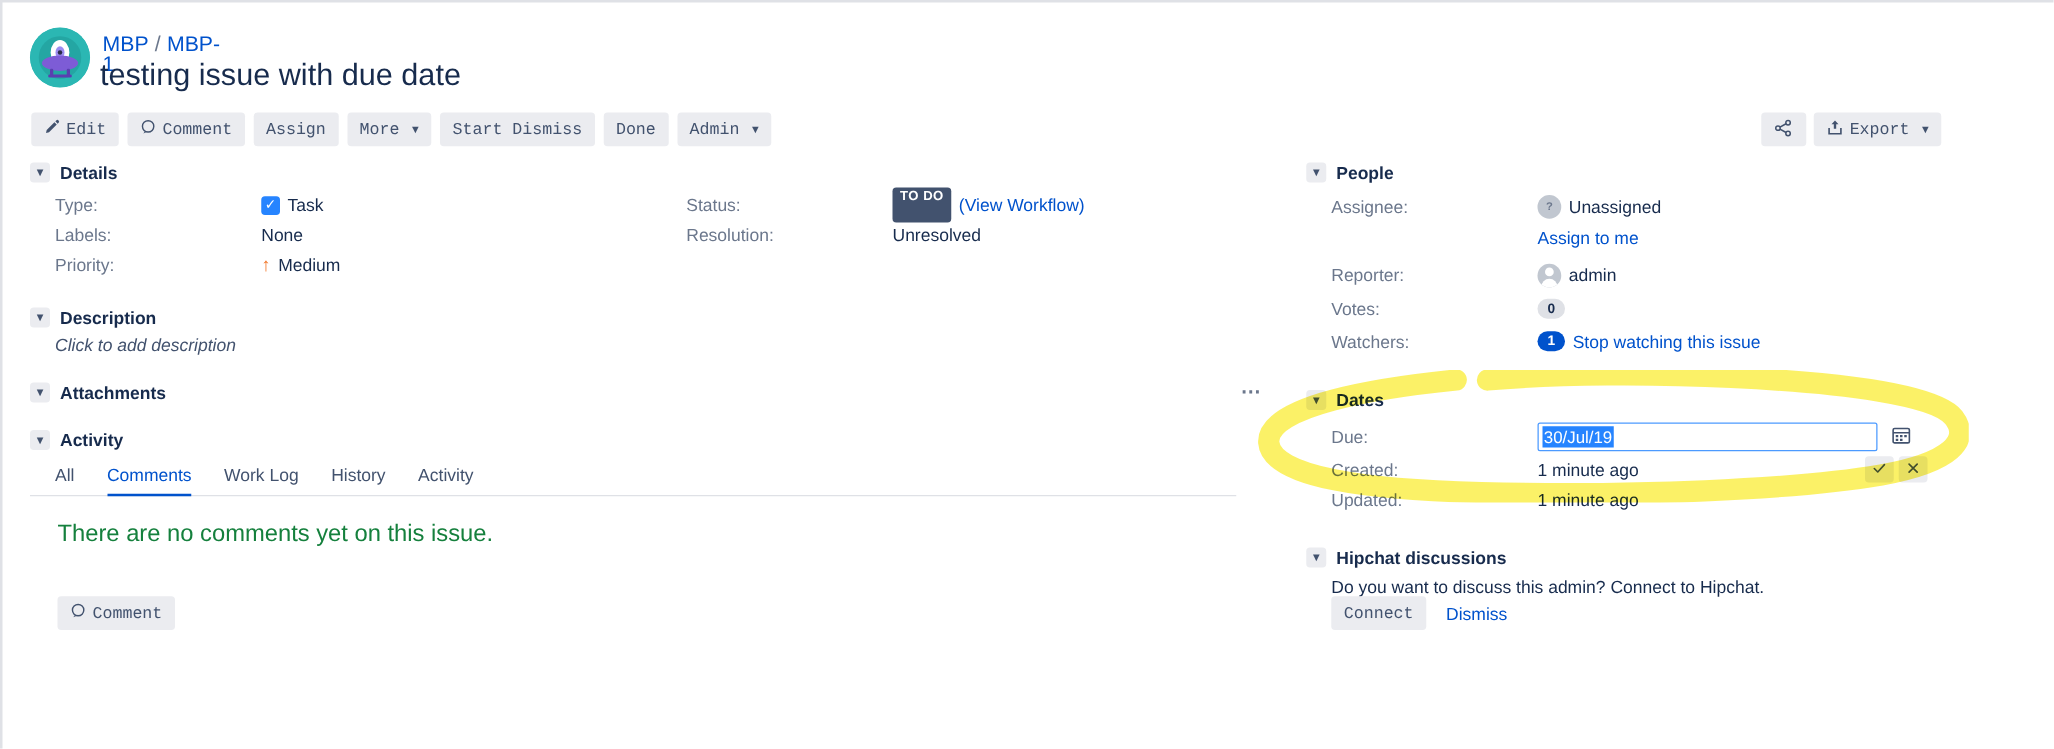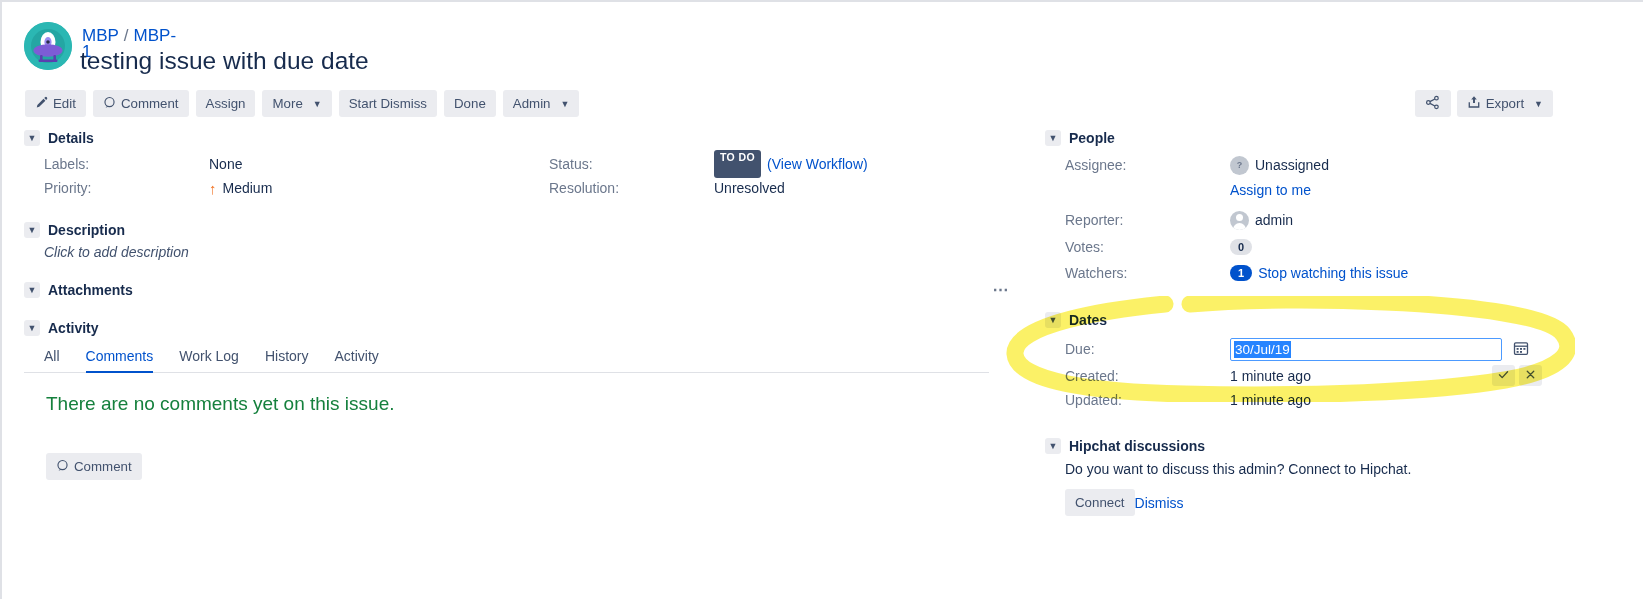--- a/index.html
+++ b/index.html
@@ -50,21 +50,21 @@
     color: #172b4d; white-space: nowrap;
   }
 
   
   .toolbar {
     position: absolute; left: 25px; top: 90px;
     display: flex; align-items: center; gap: 7px;
   }
   .btn {
     background: #ebecf0; border: none; border-radius: 3px;
-    color: #42526e; font-size: 13.3px; font-family: Liberation Sans, sans-serif;
+    color: #42526e; font-size: 13.3px; font-family: Liberation Mono, monospace;
     font-weight: 500;
     height: 27px; padding: 0 10px;
     display: inline-flex; align-items: center; gap: 5px;
     cursor: pointer; white-space: nowrap;
   }
   .btn .caret { font-size: 9px; margin-left: 5px; color: #42526e; }
   .toolbar-right {
     position: absolute; right: 90px; top: 90px;
     display: flex; align-items: center; gap: 6px;
   }
@@ -194,21 +194,21 @@
     display: flex; gap: 4px;
   }
   .oc-btn {
     width: 23px; height: 21px; background: #ebecf0; border: none; border-radius: 3px;
     display: inline-flex; align-items: center; justify-content: center;
     color: #42526e; font-size: 13px; cursor: pointer;
   }
 
   
   .hip-text { font-size: 14px; color: #172b4d; padding-left: 20px; margin-top: 7px;}
-  .hip-actions { display: flex; align-items: center; margin-top: 12px; padding-left: 20px;}
+  .hip-actions { display: flex; align-items: center; gap: 16px; padding-left: 20px;}
 
   
   .highlight-anno {
     position: absolute; left: 1005px; top: 296px;
     width: 570px; height: 106px;
     pointer-events: none; z-index: 50;
     mix-blend-mode: multiply;
   }
 </style>
 </head>
@@ -301,20 +301,27 @@
 
   <div class="col-left">
 
     <div>
       <div class="mod-head">
         <span class="twisty">▼</span>
         <span>Details</span>
       </div>
       <div class="detail-grid" style="padding-left:20px;">
         <div class="detail-col-a">
+          <div class="field-row">
+            <div class="field-label">Type:</div>
+            <div class="field-val">
+              <span class="type-box">✓</span>
+              <span>Task</span>
+            </div>
+          </div>
           <div class="field-row">
             <div class="field-label">Labels:</div>
             <div class="field-val">None</div>
           </div>
           <div class="field-row">
             <div class="field-label">Priority:</div>
             <div class="field-val">
               <span class="prio-arrow">↑</span>
               <span>Medium</span>
             </div>

